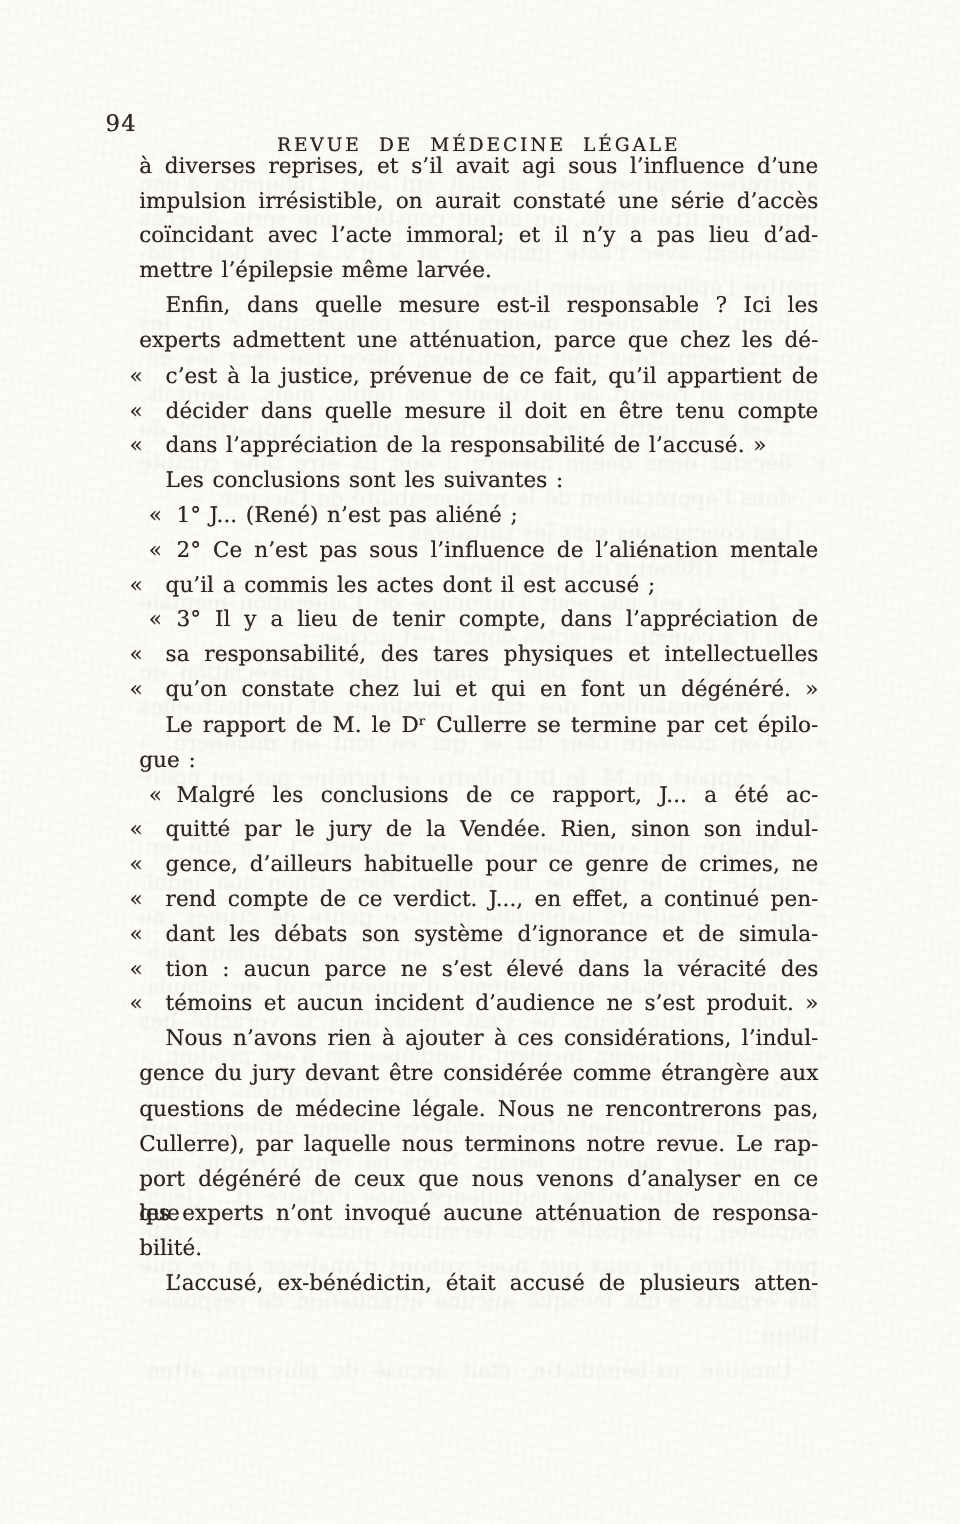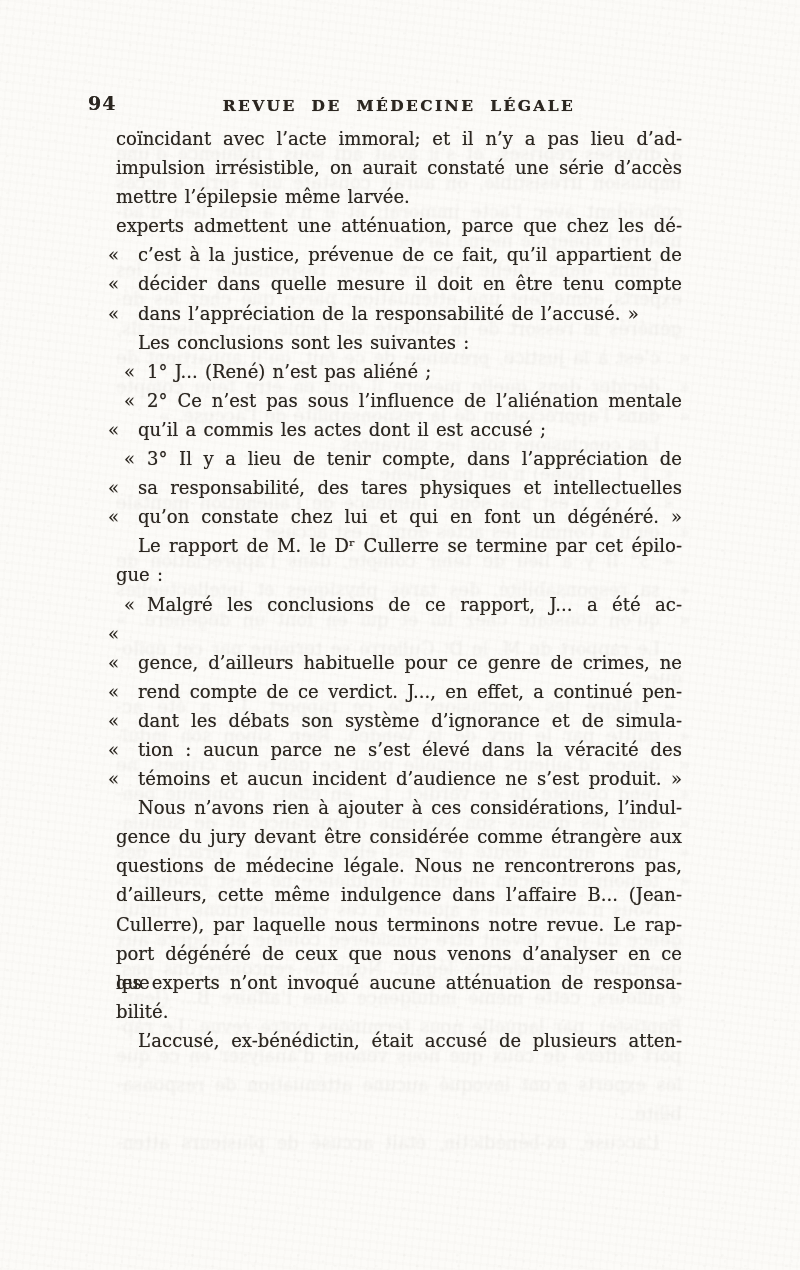--- a/index.html
+++ b/index.html
@@ -22,34 +22,33 @@
     background-size: 41px 37px, 53px 47px, 67px 59px, auto, auto, auto;
     color: #2b2620;
     font-family: "DejaVu Serif", "Liberation Serif", serif;
   }
   .running-head {
     position: absolute;
     top: 92px;
     left: 116px;
     width: 566px;
     height: 26px;
-    font-weight: bold;
   }
   .page-number {
     position: absolute;
     left: -28px;
     top: 0;
     font-size: 19px;
     letter-spacing: 1px;
     text-shadow: 0 0 .6px rgba(43,38,31,.65);
   }
   .running-title {
     position: absolute;
     left: 0;
-    top: 4px;
+    top: 20px;
     width: 100%;
     text-align: center;
     font-size: 15.5px;
     letter-spacing: 2.4px;
     word-spacing: 7px;
     text-shadow: 0 0 .7px rgba(43,38,31,.75);
   }
   .text-block {
     position: absolute;
     left: 116px;
@@ -131,47 +130,48 @@
       <div class="line n"><span>bilité.</span></div>
       <div class="line i j"><span>L’accusé, ex-bénédictin, était accusé de plusieurs atten-</span></div>
     </div>
 
   <div class="running-head">
     <span class="page-number">94</span>
     <span class="running-title">REVUE DE MÉDECINE LÉGALE</span>
   </div>
 
   <div class="text-block">
+      <div class="line n j"><span>à diverses reprises, et s’il avait agi sous l’influence d’une</span></div>
+      <div class="line n j"><span>impulsion irrésistible, on aurait constaté une série d’accès</span></div>
       <div class="line n j"><span>coïncidant avec l’acte immoral; et il n’y a pas lieu d’ad-</span></div>
-      <div class="line n j"><span>impulsion irrésistible, on aurait constaté une série d’accès</span></div>
       <div class="line n"><span>mettre l’épilepsie même larvée.</span></div>
+      <div class="line i j"><span>Enfin, dans quelle mesure est-il responsable ? Ici les</span></div>
       <div class="line n j"><span>experts admettent une atténuation, parce que chez les dé-</span></div>
       <div class="line q j"><span class="qm">«</span><span>c’est à la justice, prévenue de ce fait, qu’il appartient de</span></div>
       <div class="line q j"><span class="qm">«</span><span>décider dans quelle mesure il doit en être tenu compte</span></div>
       <div class="line q"><span class="qm">«</span><span>dans l’appréciation de la responsabilité de l’accusé. »</span></div>
       <div class="line i"><span>Les conclusions sont les suivantes :</span></div>
       <div class="line qi"><span class="qm">«</span><span>1° J... (René) n’est pas aliéné ;</span></div>
       <div class="line qi j"><span class="qm">«</span><span>2° Ce n’est pas sous l’influence de l’aliénation mentale</span></div>
       <div class="line q"><span class="qm">«</span><span>qu’il a commis les actes dont il est accusé ;</span></div>
       <div class="line qi j"><span class="qm">«</span><span>3° Il y a lieu de tenir compte, dans l’appréciation de</span></div>
       <div class="line q j"><span class="qm">«</span><span>sa responsabilité, des tares physiques et intellectuelles</span></div>
       <div class="line q j"><span class="qm">«</span><span>qu’on constate chez lui et qui en font un dégénéré. »</span></div>
       <div class="line i j"><span>Le rapport de M. le Dʳ Cullerre se termine par cet épilo-</span></div>
       <div class="line n"><span>gue :</span></div>
       <div class="line qi j"><span class="qm">«</span><span>Malgré les conclusions de ce rapport, J... a été ac-</span></div>
-      <div class="line q j"><span class="qm">«</span></div>
+      <div class="line q j"><span class="qm">«</span><span>quitté par le jury de la Vendée. Rien, sinon son indul-</span></div>
       <div class="line q j"><span class="qm">«</span><span>gence, d’ailleurs habituelle pour ce genre de crimes, ne</span></div>
       <div class="line q j"><span class="qm">«</span><span>rend compte de ce verdict. J..., en effet, a continué pen-</span></div>
       <div class="line q j"><span class="qm">«</span><span>dant les débats son système d’ignorance et de simula-</span></div>
       <div class="line q j"><span class="qm">«</span><span>tion : aucun parce ne s’est élevé dans la véracité des</span></div>
       <div class="line q j"><span class="qm">«</span><span>témoins et aucun incident d’audience ne s’est produit. »</span></div>
       <div class="line i j"><span>Nous n’avons rien à ajouter à ces considérations, l’indul-</span></div>
       <div class="line n j"><span>gence du jury devant être considérée comme étrangère aux</span></div>
       <div class="line n j"><span>questions de médecine légale. Nous ne rencontrerons pas,</span></div>
-      <div class="line n j"><span>d’ailleurs, cette même indulgence dans l’affaire B... (Jean-</span></div>
       <div class="line n j"><span>Cullerre), par laquelle nous terminons notre revue. Le rap-</span></div>
       <div class="line n j"><span>port dégénéré de ceux que nous venons d’analyser en ce que</span></div>
       <div class="line n j"><span>les experts n’ont invoqué aucune atténuation de responsa-</span></div>
       <div class="line n"><span>bilité.</span></div>
       <div class="line i j"><span>L’accusé, ex-bénédictin, était accusé de plusieurs atten-</span></div>
     </div>
 
 </div>
 
 </body></html>

